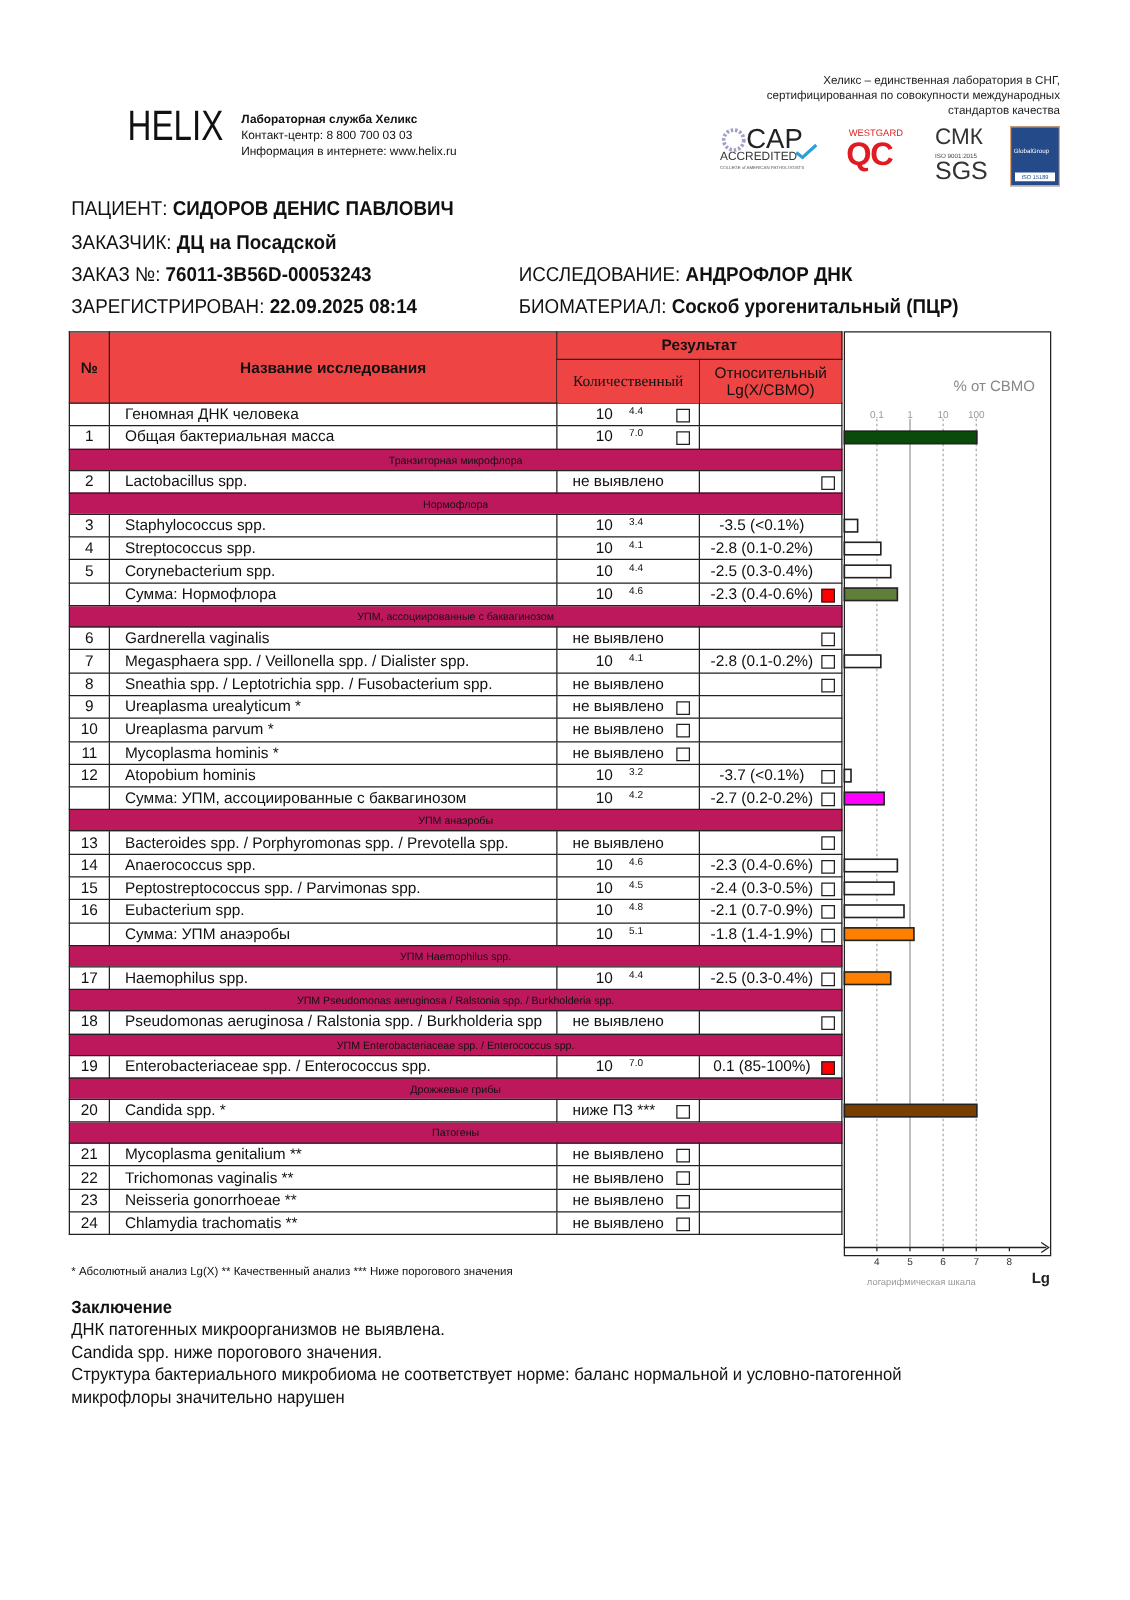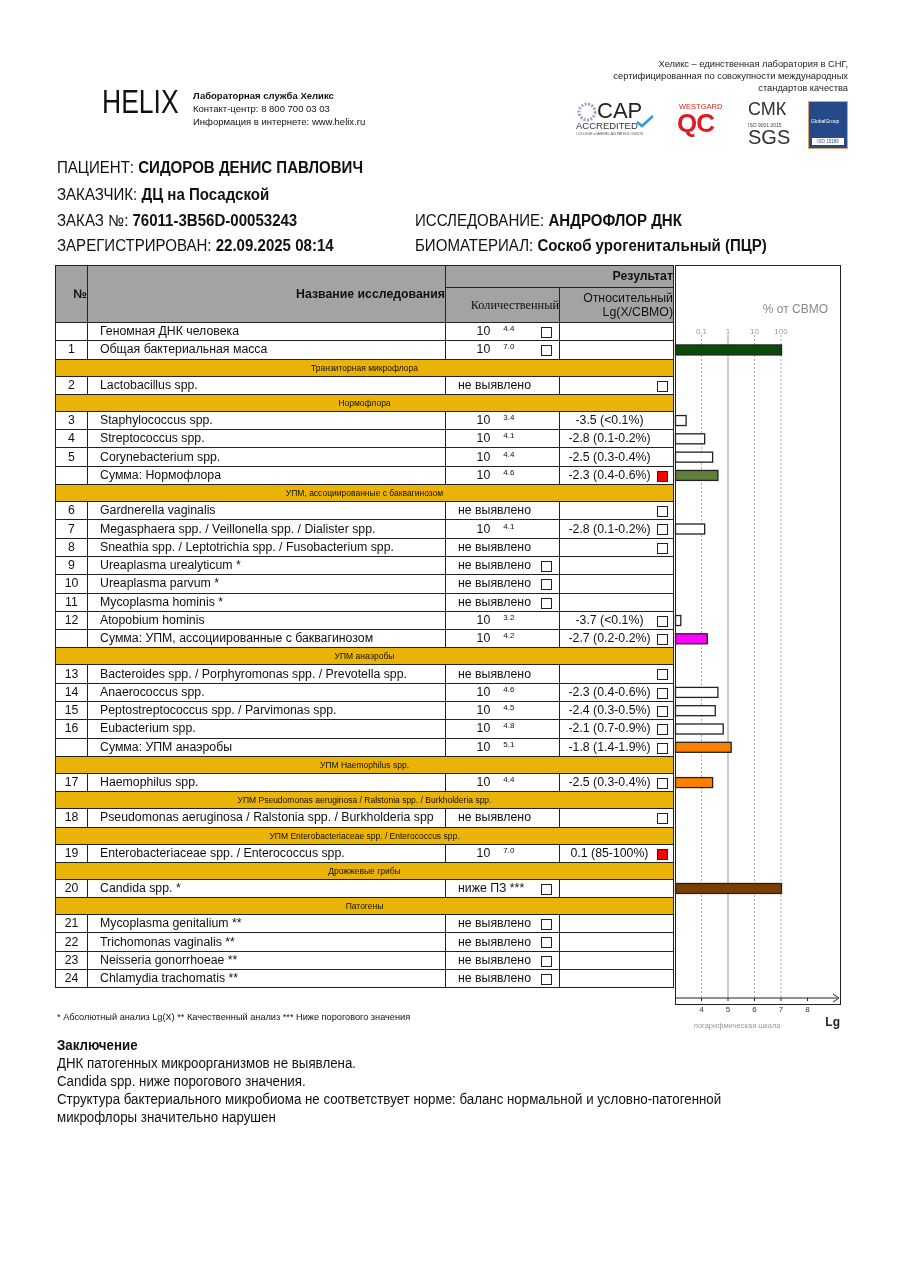--- a/index.html
+++ b/index.html
@@ -12,22 +12,22 @@
   #lab-info{left:193px;top:89px;font-size:9.5px;line-height:13px;}
   #lab-info .b{font-weight:bold;}
   #cert-text{right:56px;top:58px;width:300px;text-align:right;font-size:9.3px;line-height:12px;color:#222;}
   .cert{position:absolute;top:100px;}
   
   .pline{position:absolute;font-size:16px;line-height:20px;transform:scaleX(0.94);transform-origin:left center;white-space:nowrap;}
   .pline b{font-weight:bold;}
   
   table.res{position:absolute;left:55px;top:265px;border-collapse:collapse;font-size:12.3px;}
   table.res td{border:1.3px solid #222;padding:0;height:17.3px;line-height:17px;}
-  table.res .hdr{background:#a3a3a3;text-align:right;}
-  table.res .sec{background:#eab308;text-align:center;font-size:8.5px;height:16px;line-height:14px;}
+  table.res .hdr{background:#ef4444;text-align:center;}
+  table.res .sec{background:#be185d;text-align:center;font-size:8.5px;height:16px;line-height:14px;}
   .c-no{width:31px;text-align:center;}
   .c-name{width:345px;padding-left:12px !important;}
   .c-q{width:113px;position:relative;}
   .c-r{width:113px;position:relative;}
   .q-text{display:block;text-align:center;padding-right:14px;}
   .q-left{display:block;text-align:left;padding-left:12px;}
   .sup{font-size:8px;vertical-align:top;position:relative;top:-3px;margin-left:13px;}
   .cb{position:absolute;width:9px;height:9px;border:1.3px solid #222;background:#fff;top:4px;}
   .cb.red{background:#f00;}
   .q-cb{right:7px;}

